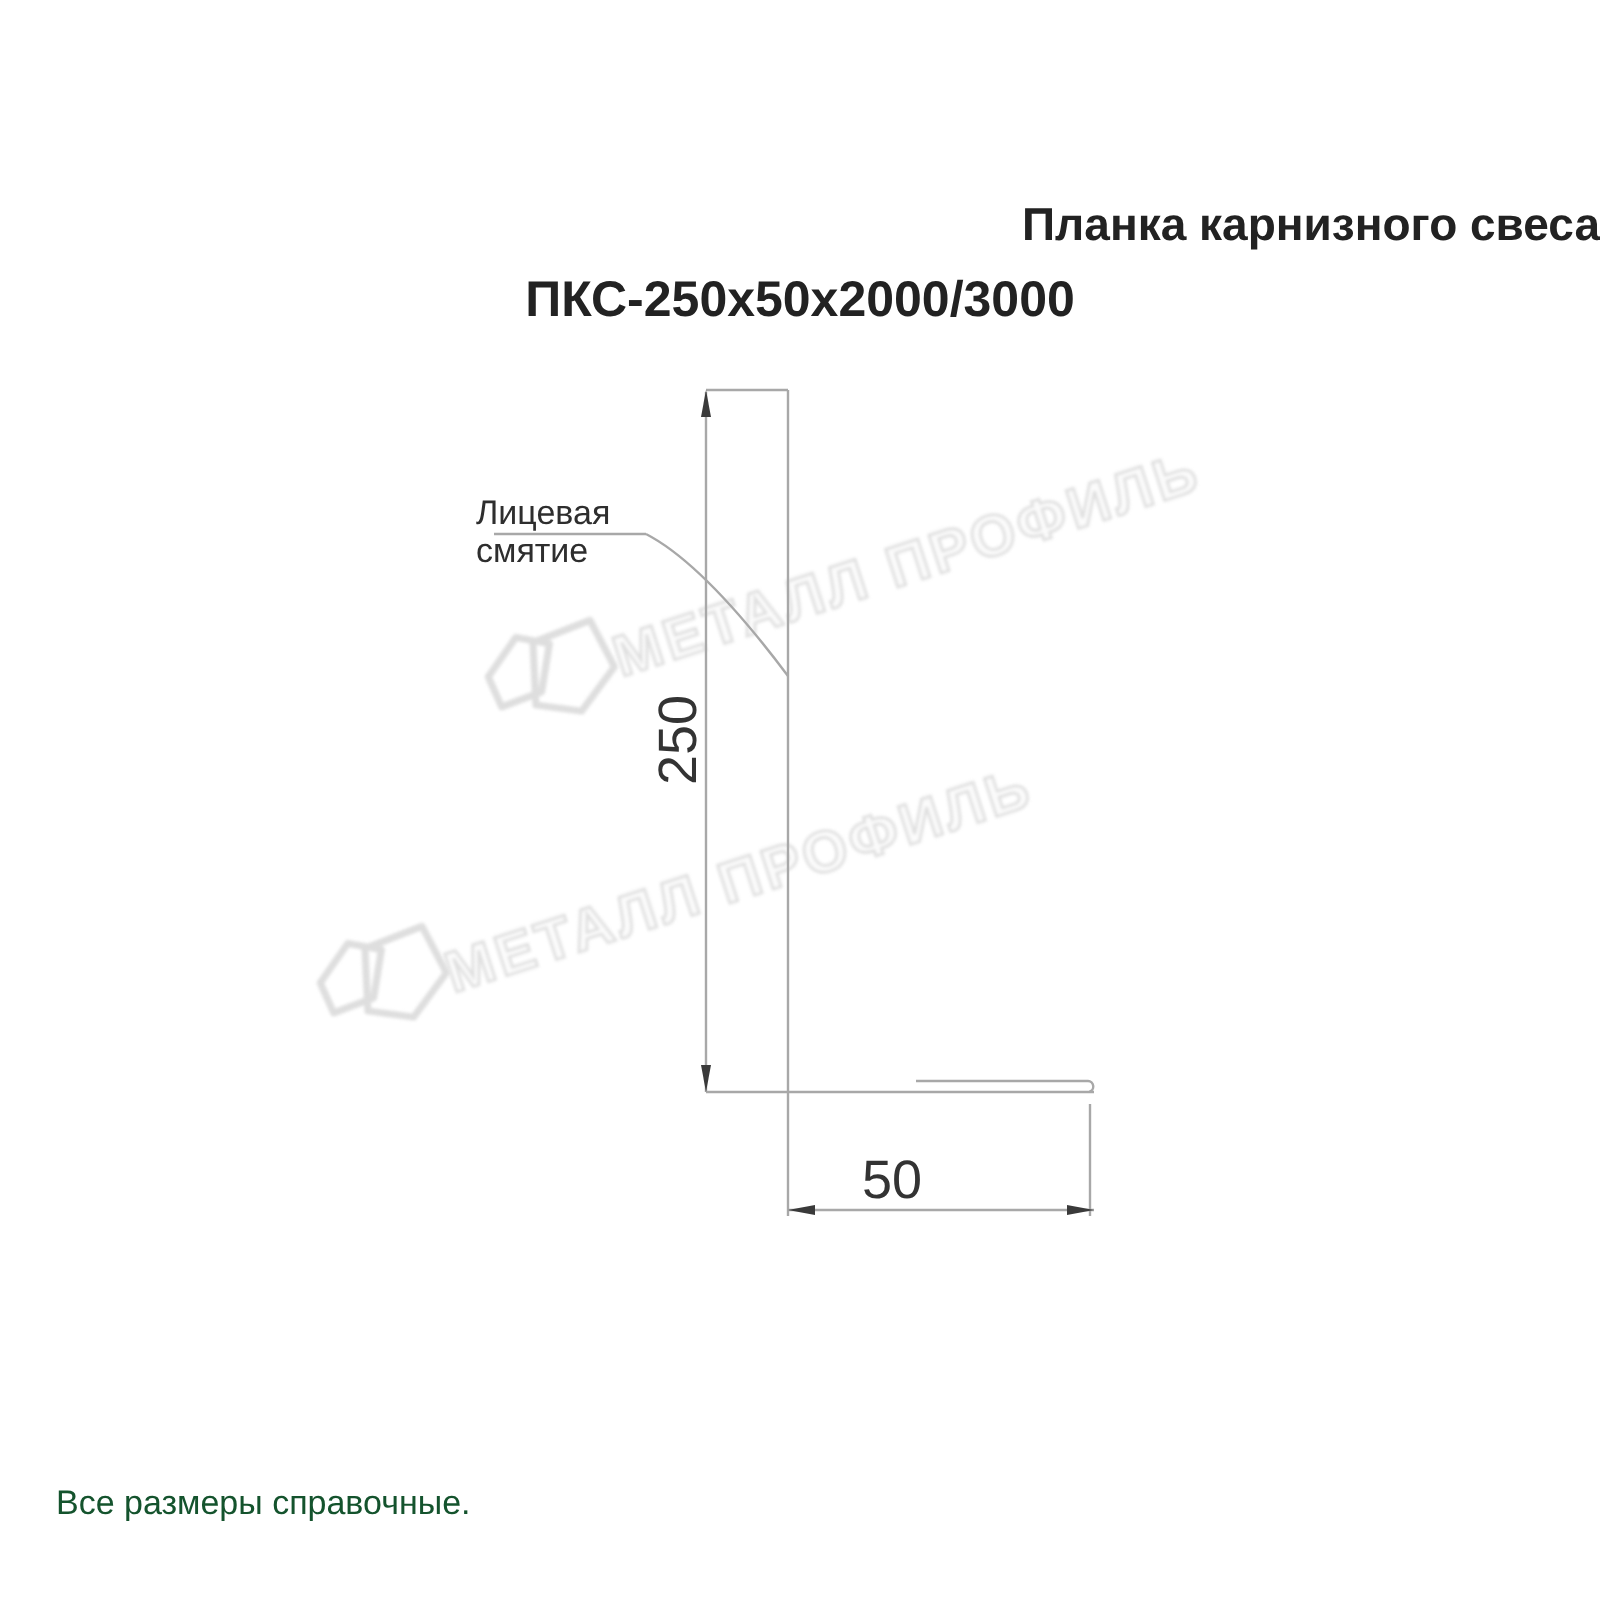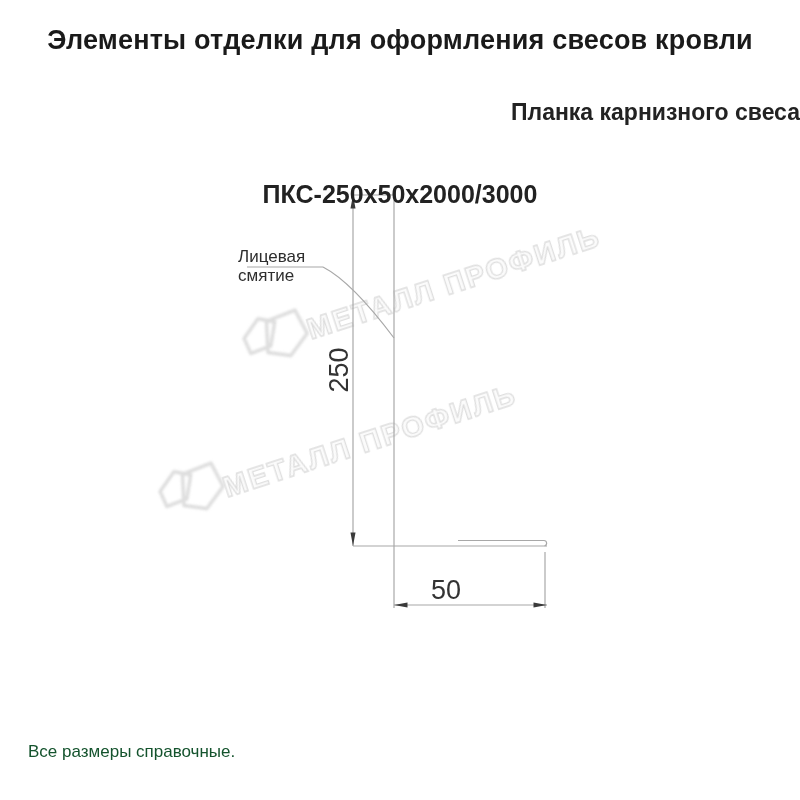--- a/index.html
+++ b/index.html
@@ -12,21 +12,21 @@
     position: absolute; top: 25px; left: 0; width: 800px;
     text-align: center; font-size: 27px; font-weight: bold;
     letter-spacing: 0.2px; color: #1a1a1a; z-index: 3;
   }
   .product-title {
     position: absolute; top: 99px; left: 0; width: 800px;
     text-align: right; font-size: 23px; font-weight: bold; color: #222; z-index: 3;
   }
   .model-title {
     position: absolute; top: 136px; left: 0; width: 800px;
-    text-align: center; font-size: 25px; font-weight: bold; color: #222; z-index: 3; margin-top: 44px;
+    text-align: center; font-size: 25px; font-weight: bold; color: #222; z-index: 3;
   }
 
   
   .wm-text {
     position: absolute; white-space: nowrap; font-weight: bold;
     font-size: 29px; letter-spacing: 2px;
     color: #fbfbfb; -webkit-text-stroke: 1.3px #dedede;
     transform-origin: left center; transform: rotate(-18deg);
     filter: blur(0.7px); z-index: 1; user-select: none;
   }
@@ -56,21 +56,20 @@
   .notes {
     position: absolute; left: 28px; top: 741px;
     font-size: 17px; line-height: 22px; color: #14532d; z-index: 3;
   }
 </style>
 </head>
 <body>
 
 <div class="stage">
 
-  <div class="page-title">Элементы отделки для оформления свесов кровли</div>
   <div class="product-title">Планка карнизного свеса</div>
   <div class="model-title">ПКС-250x50x2000/3000</div>
 
   <svg class="wm-logo wm1" width="74" height="58" viewBox="0 0 74 58">
     <g fill="none" stroke="#dedede" stroke-width="3.5" stroke-linejoin="round">
       <path d="M6 27 L23 10 L39 16 L31 39 L10 43 Z"></path>
       <path d="M31 14 L61 8 L69 33 L49 52 L27 45 Z"></path>
     </g>
   </svg>
   <div class="wm-text wm1">МЕТАЛЛ ПРОФИЛЬ</div>

